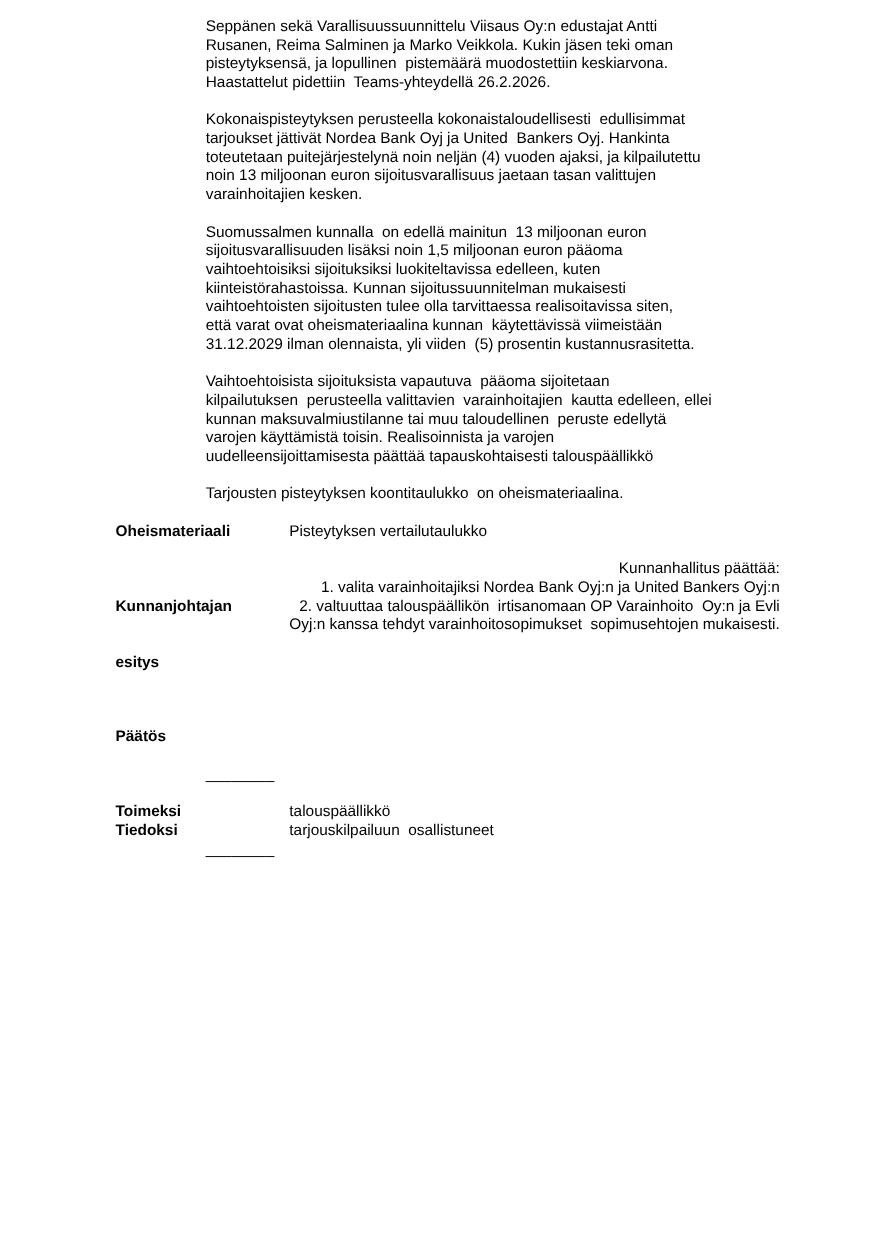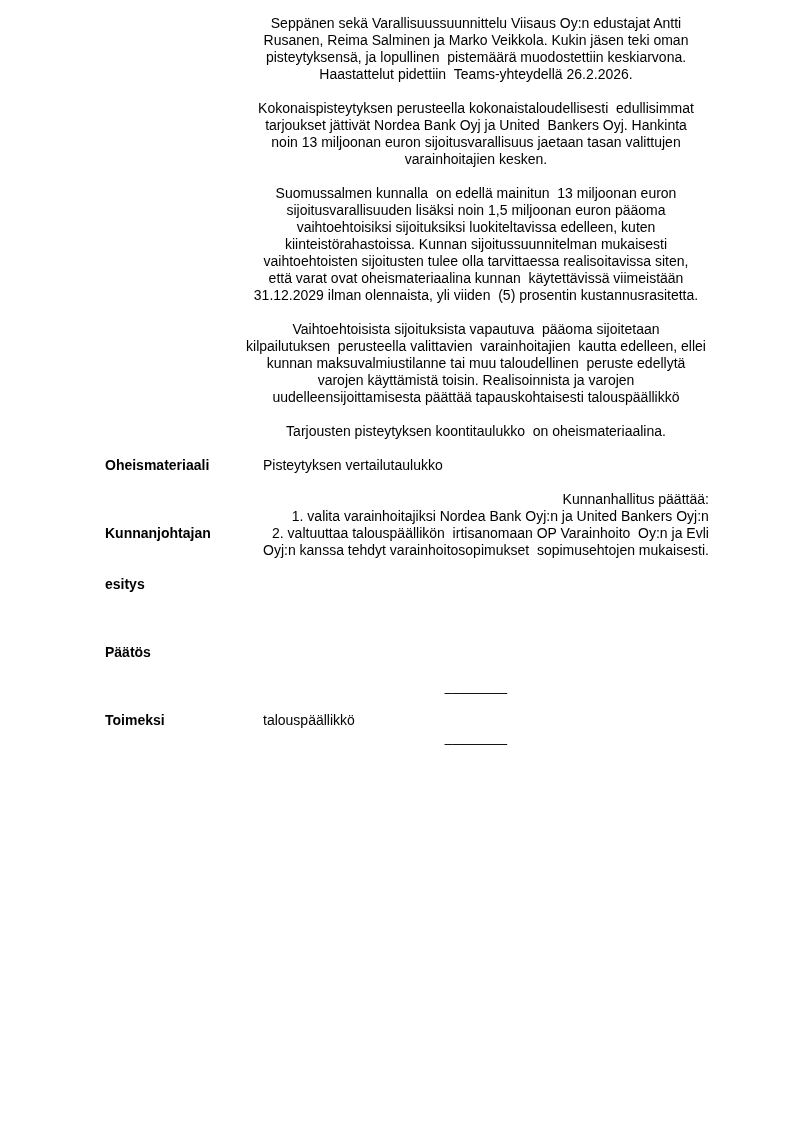--- a/index.html
+++ b/index.html
@@ -23,40 +23,41 @@
   }
   .block { margin-bottom: 17px; }
   .row { display: flex; }
   .label-col {
     flex: none;
     width: 158px;
     font-weight: bold;
     white-space: pre;
   }
   .body-col { flex: none; white-space: pre; text-align: right; }
-  .indent { margin-left: 82px; text-align: center; }
+  .indent { margin-left: 82px; }
   .line { white-space: pre; min-height: 17px; }
   .tight { margin-bottom: 0; }
 </style>
 </head>
 <body>
 
 <div class="page">
   <div class="content">
 
     <div class="block indent">
         <div class="line">Seppänen sekä Varallisuussuunnittelu Viisaus Oy:n edustajat Antti</div>
         <div class="line">Rusanen, Reima Salminen ja Marko Veikkola. Kukin jäsen teki oman</div>
         <div class="line">pisteytyksensä, ja lopullinen  pistemäärä muodostettiin keskiarvona.</div>
         <div class="line">Haastattelut pidettiin  Teams-yhteydellä 26.2.2026.</div>
       </div>
 
     <div class="block indent">
         <div class="line">Kokonaispisteytyksen perusteella kokonaistaloudellisesti  edullisimmat</div>
         <div class="line">tarjoukset jättivät Nordea Bank Oyj ja United  Bankers Oyj. Hankinta</div>
+        <div class="line">toteutetaan puitejärjestelynä noin neljän (4) vuoden ajaksi, ja kilpailutettu</div>
         <div class="line">noin 13 miljoonan euron sijoitusvarallisuus jaetaan tasan valittujen</div>
         <div class="line">varainhoitajien kesken.</div>
       </div>
 
     <div class="block indent">
         <div class="line">Suomussalmen kunnalla  on edellä mainitun  13 miljoonan euron</div>
         <div class="line">sijoitusvarallisuuden lisäksi noin 1,5 miljoonan euron pääoma</div>
         <div class="line">vaihtoehtoisiksi sijoituksiksi luokiteltavissa edelleen, kuten</div>
         <div class="line">kiinteistörahastoissa. Kunnan sijoitussuunnitelman mukaisesti</div>
         <div class="line">vaihtoehtoisten sijoitusten tulee olla tarvittaessa realisoitavissa siten,</div>
@@ -96,19 +97,23 @@
 
     <div class="block indent">
       <div class="line">________</div>
     </div>
 
     <div class="tight">
       <div class="row">
         <div class="label-col">Toimeksi</div>
         <div class="body-col">talouspäällikkö</div>
       </div>
+      <div class="row">
+        <div class="label-col">Tiedoksi</div>
+        <div class="body-col">tarjouskilpailuun  osallistuneet</div>
+      </div>
       <div class="indent">
         <div class="line">________</div>
       </div>
     </div>
 
   </div>
 </div>
 
 </body></html>

